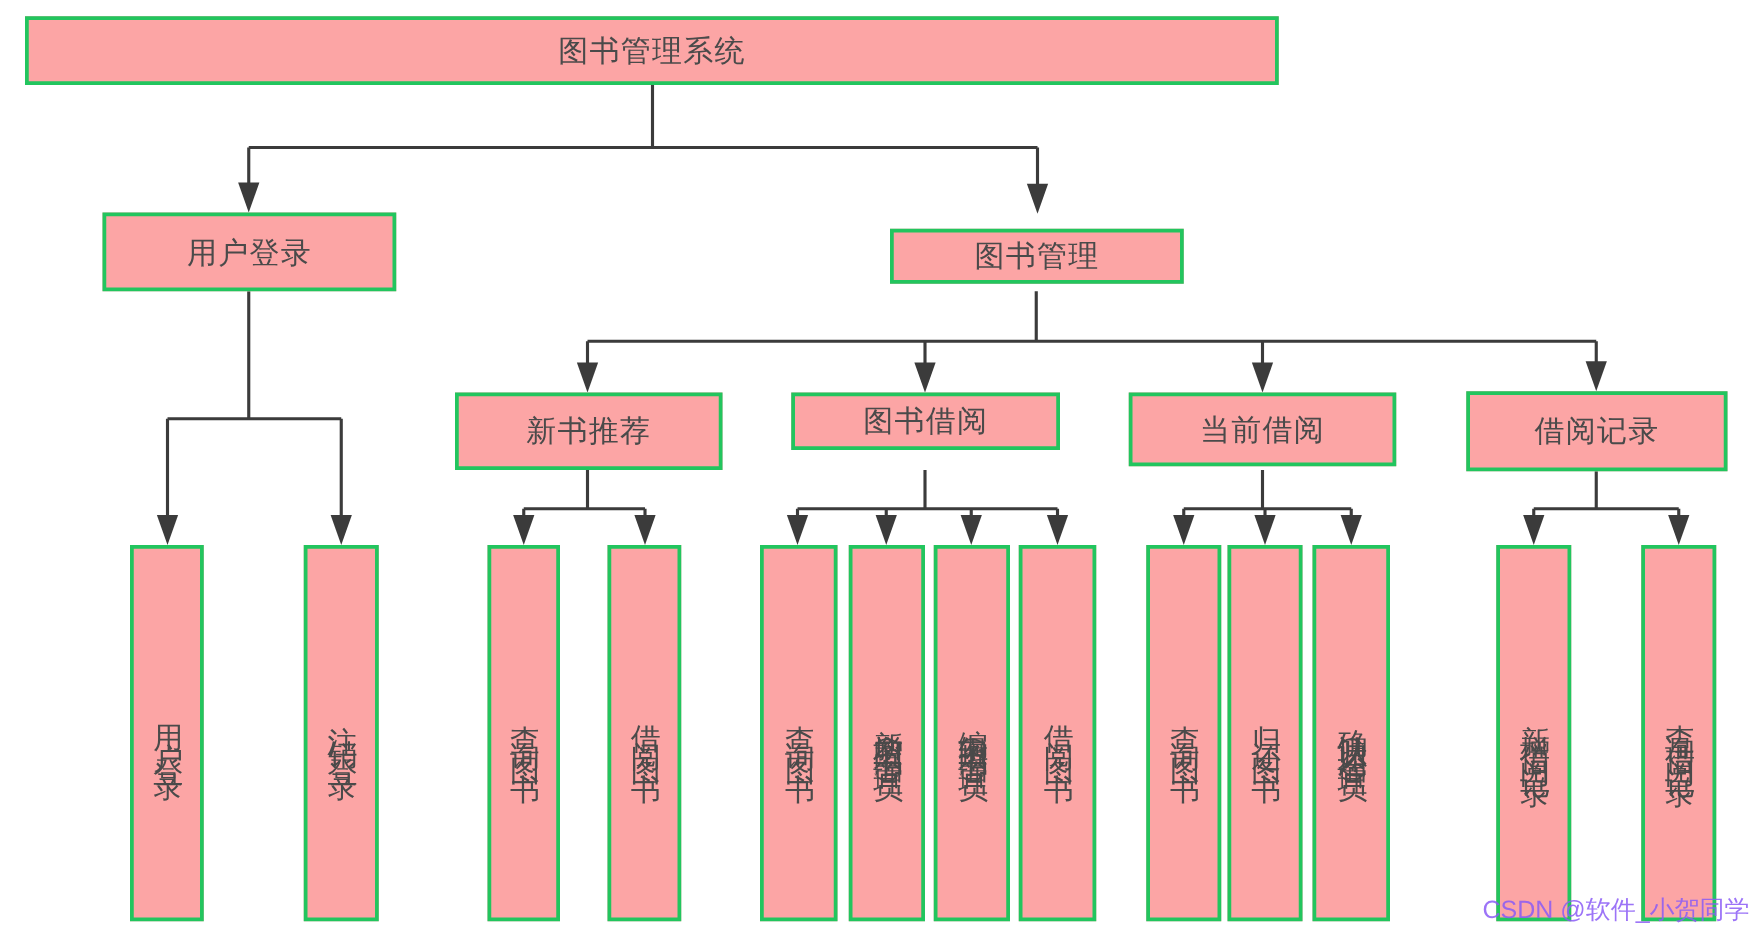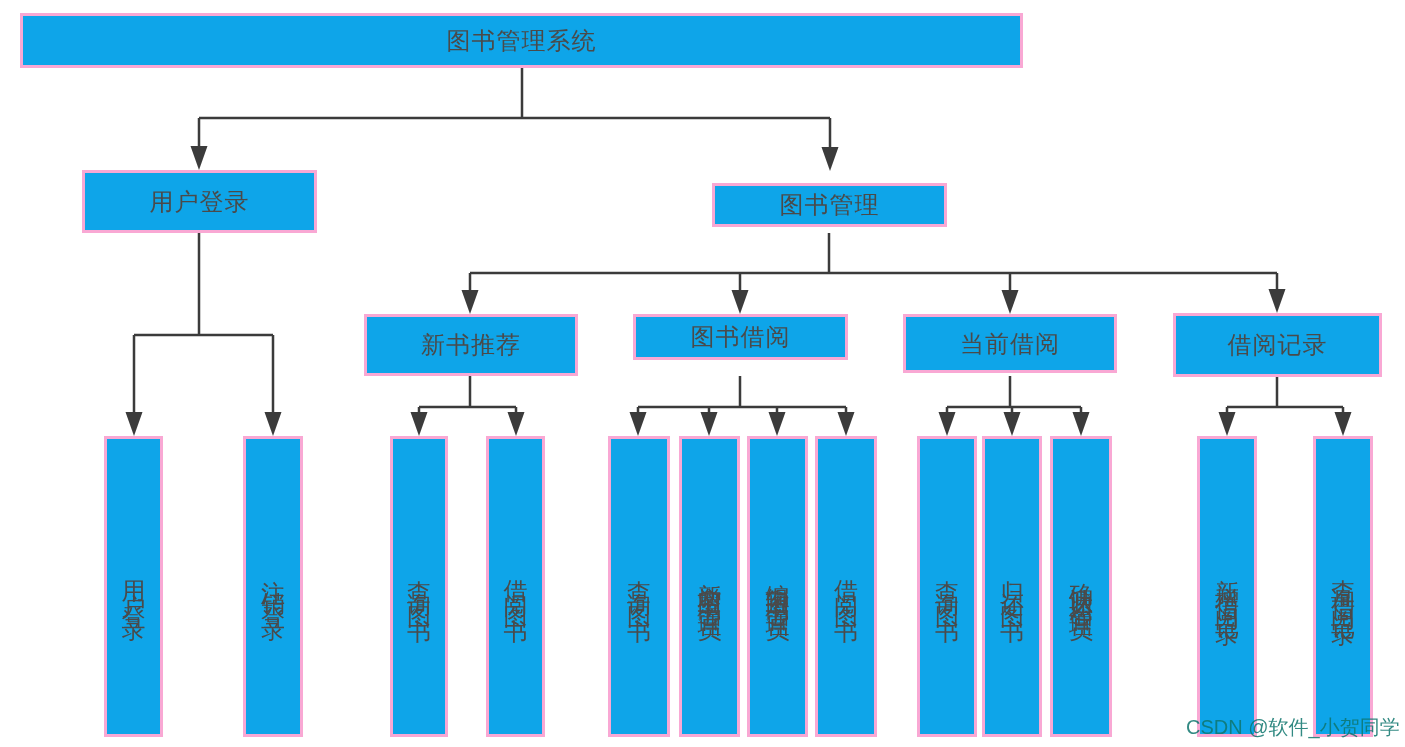--- a/index.html
+++ b/index.html
@@ -7,22 +7,22 @@
     position:relative;
     width:1405px;height:747px;
     background:#ffffff;
     font-family:"Liberation Sans","DejaVu Sans",sans-serif;
     overflow:hidden;
   }
   .wires{position:absolute;left:0;top:0;width:1405px;height:747px;}
   .node{
     position:absolute;
     box-sizing:border-box;
-    border:3px solid #f9a8d4;
-    background:#0ea5e9;
+    border:3px solid #22c55e;
+    background:#fca5a5;
     display:flex;align-items:center;justify-content:center;
     color:#4a4a4a;
   }
   .hlabel{
     font-size:24px;
     letter-spacing:1px;
     white-space:nowrap;
     color:#4a4a4a;
   }
   .leaf .vlabel{
@@ -33,21 +33,21 @@
     color:#4a4a4a;
     white-space:nowrap;
   }
   .ls4{letter-spacing:13px;}
   .ls6{letter-spacing:9px;}
   .ls9{letter-spacing:5px;}
   .watermark{
     position:absolute;
     left:1186px;top:714px;
     font-size:20px;
-    color:#0f766e;
+    color:#8b5cf6;
     opacity:.85;
     white-space:nowrap;
     z-index:5;
   }
 </style>
 </head>
 <body>
 
 <div class="stage">
 

